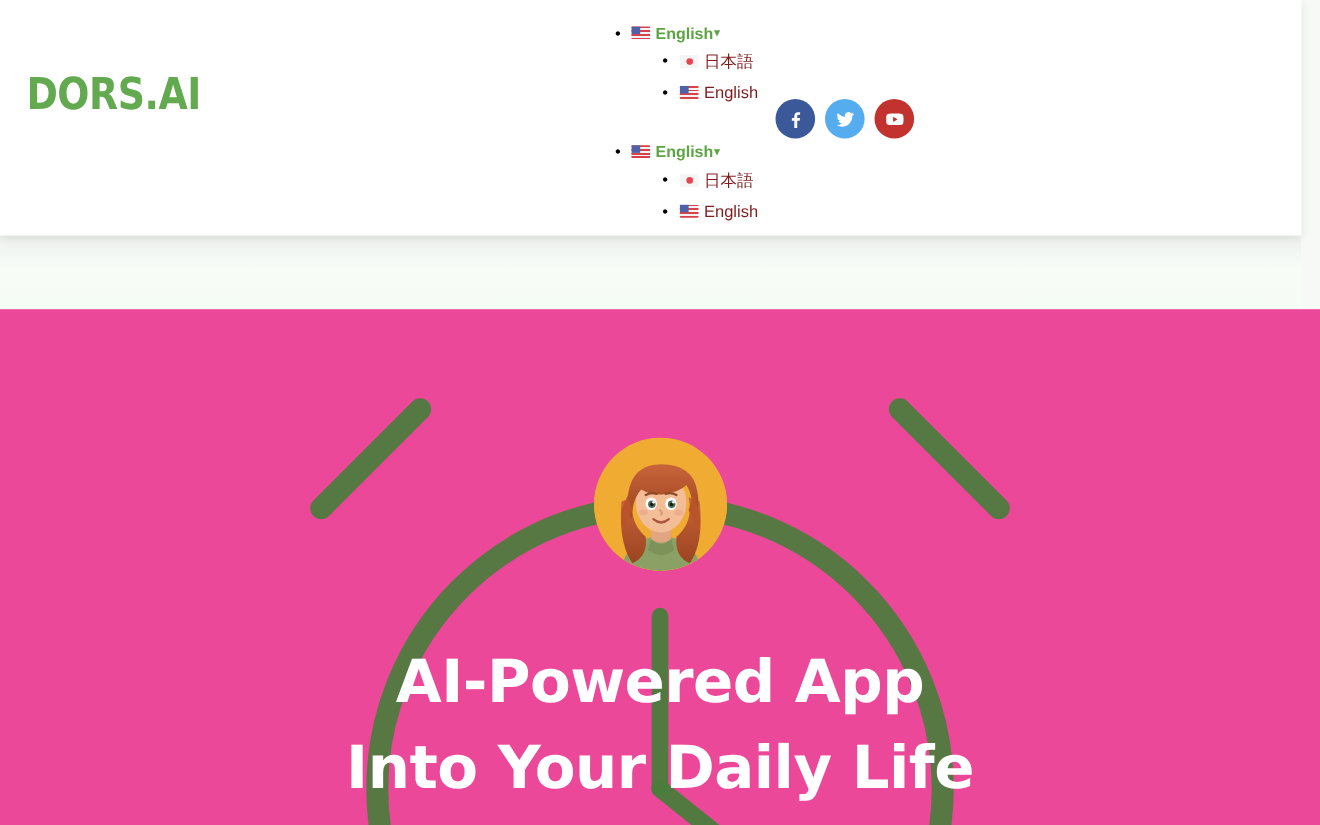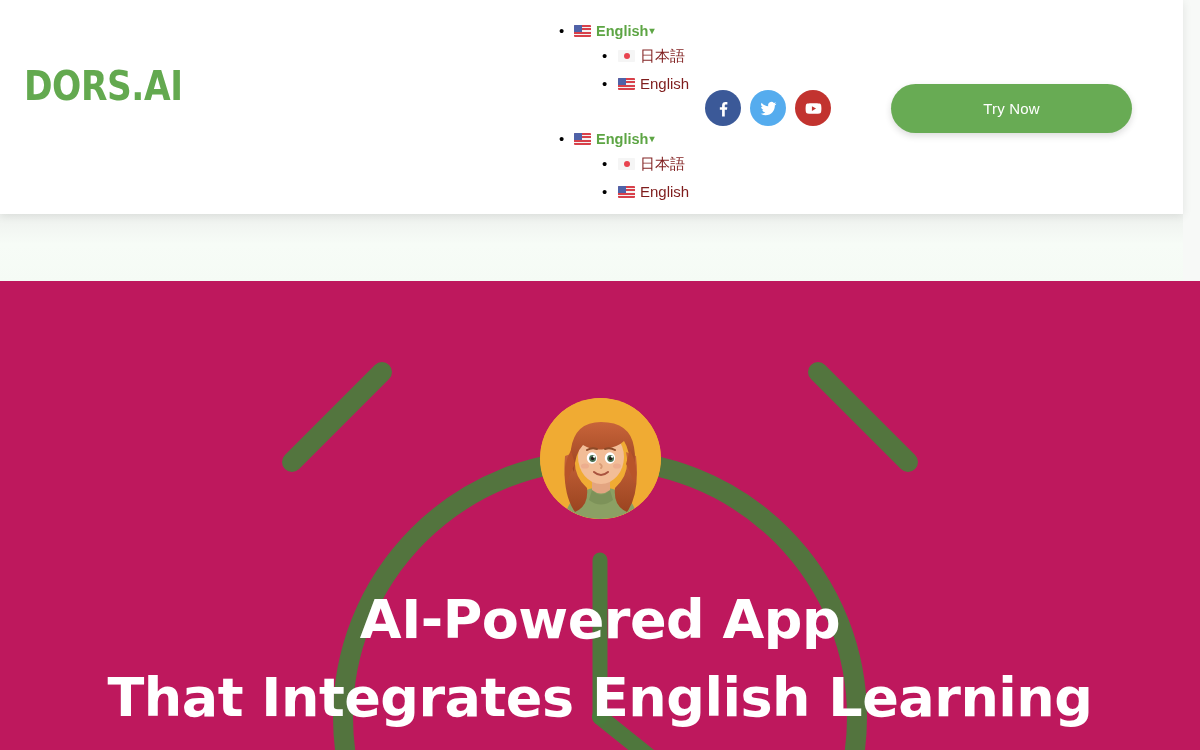--- a/index.html
+++ b/index.html
@@ -239,21 +239,21 @@
     z-index: 1;
   }
 
   
   #hero {
     position: absolute;
     left: 0;
     top: 281px;
     width: 1200px;
     height: 469px;
-    background: #be185d;
+    background: #ec4899;
     overflow: hidden;
   }
 
   #hero-art {
     position: absolute;
     left: 0;
     top: 0;
     width: 1200px;
     height: 469px;
     pointer-events: none;
@@ -356,21 +356,20 @@
           <path d="M54 74 q7 6 14 0" stroke="#a9543f" stroke-width="2" fill="none" stroke-linecap="round"></path>
 
           <ellipse cx="45" cy="68" rx="4" ry="2.6" fill="#e79b82" opacity="0.45"></ellipse>
           <ellipse cx="77" cy="68" rx="4" ry="2.6" fill="#e79b82" opacity="0.45"></ellipse>
         </g>
       </svg>
     </div>
 
     <h1 id="headline">
       <span class="hl-line">AI-Powered App</span>
-      <span class="hl-line">That Integrates English Learning</span>
       <span class="hl-line">Into Your Daily Life</span>
     </h1>
   </section>
 
   <div id="right-gutter"></div>
   <div id="pale-band"></div>
 
   <header id="header">
 
     <div id="logo">DORS.AI</div>
@@ -429,17 +428,16 @@
           <path fill="#ffffff" d="M22 5.9c-.7.3-1.5.5-2.4.6.9-.5 1.5-1.3 1.8-2.3-.8.5-1.7.8-2.6 1A4.1 4.1 0 0 0 11.7 9c-3.4-.2-6.4-1.8-8.4-4.3a4.1 4.1 0 0 0 1.3 5.5c-.7 0-1.3-.2-1.9-.5 0 2 1.4 3.7 3.3 4.1-.6.2-1.2.2-1.9.1.5 1.7 2.1 2.9 3.9 2.9A8.3 8.3 0 0 1 2 18.5a11.6 11.6 0 0 0 6.3 1.9c7.6 0 11.7-6.3 11.7-11.7v-.5c.8-.6 1.5-1.3 2-2.3z"></path>
         </svg>
       </a>
       <a class="social-icon sc-youtube">
         <svg width="19" height="19" viewBox="0 0 24 24">
           <path fill="#ffffff" d="M21.6 7.6a2.5 2.5 0 0 0-1.8-1.8C18.2 5.4 12 5.4 12 5.4s-6.2 0-7.8.4A2.5 2.5 0 0 0 2.4 7.6 26 26 0 0 0 2 12c0 1.5.1 3 .4 4.4a2.5 2.5 0 0 0 1.8 1.8c1.6.4 7.8.4 7.8.4s6.2 0 7.8-.4a2.5 2.5 0 0 0 1.8-1.8c.3-1.4.4-2.9.4-4.4s-.1-3-.4-4.4zM10 15V9l5.2 3L10 15z"></path>
         </svg>
       </a>
     </div>
 
-    <button id="try-now">Try Now</button>
 
   </header>
 
 </div>
 
 </body></html>

